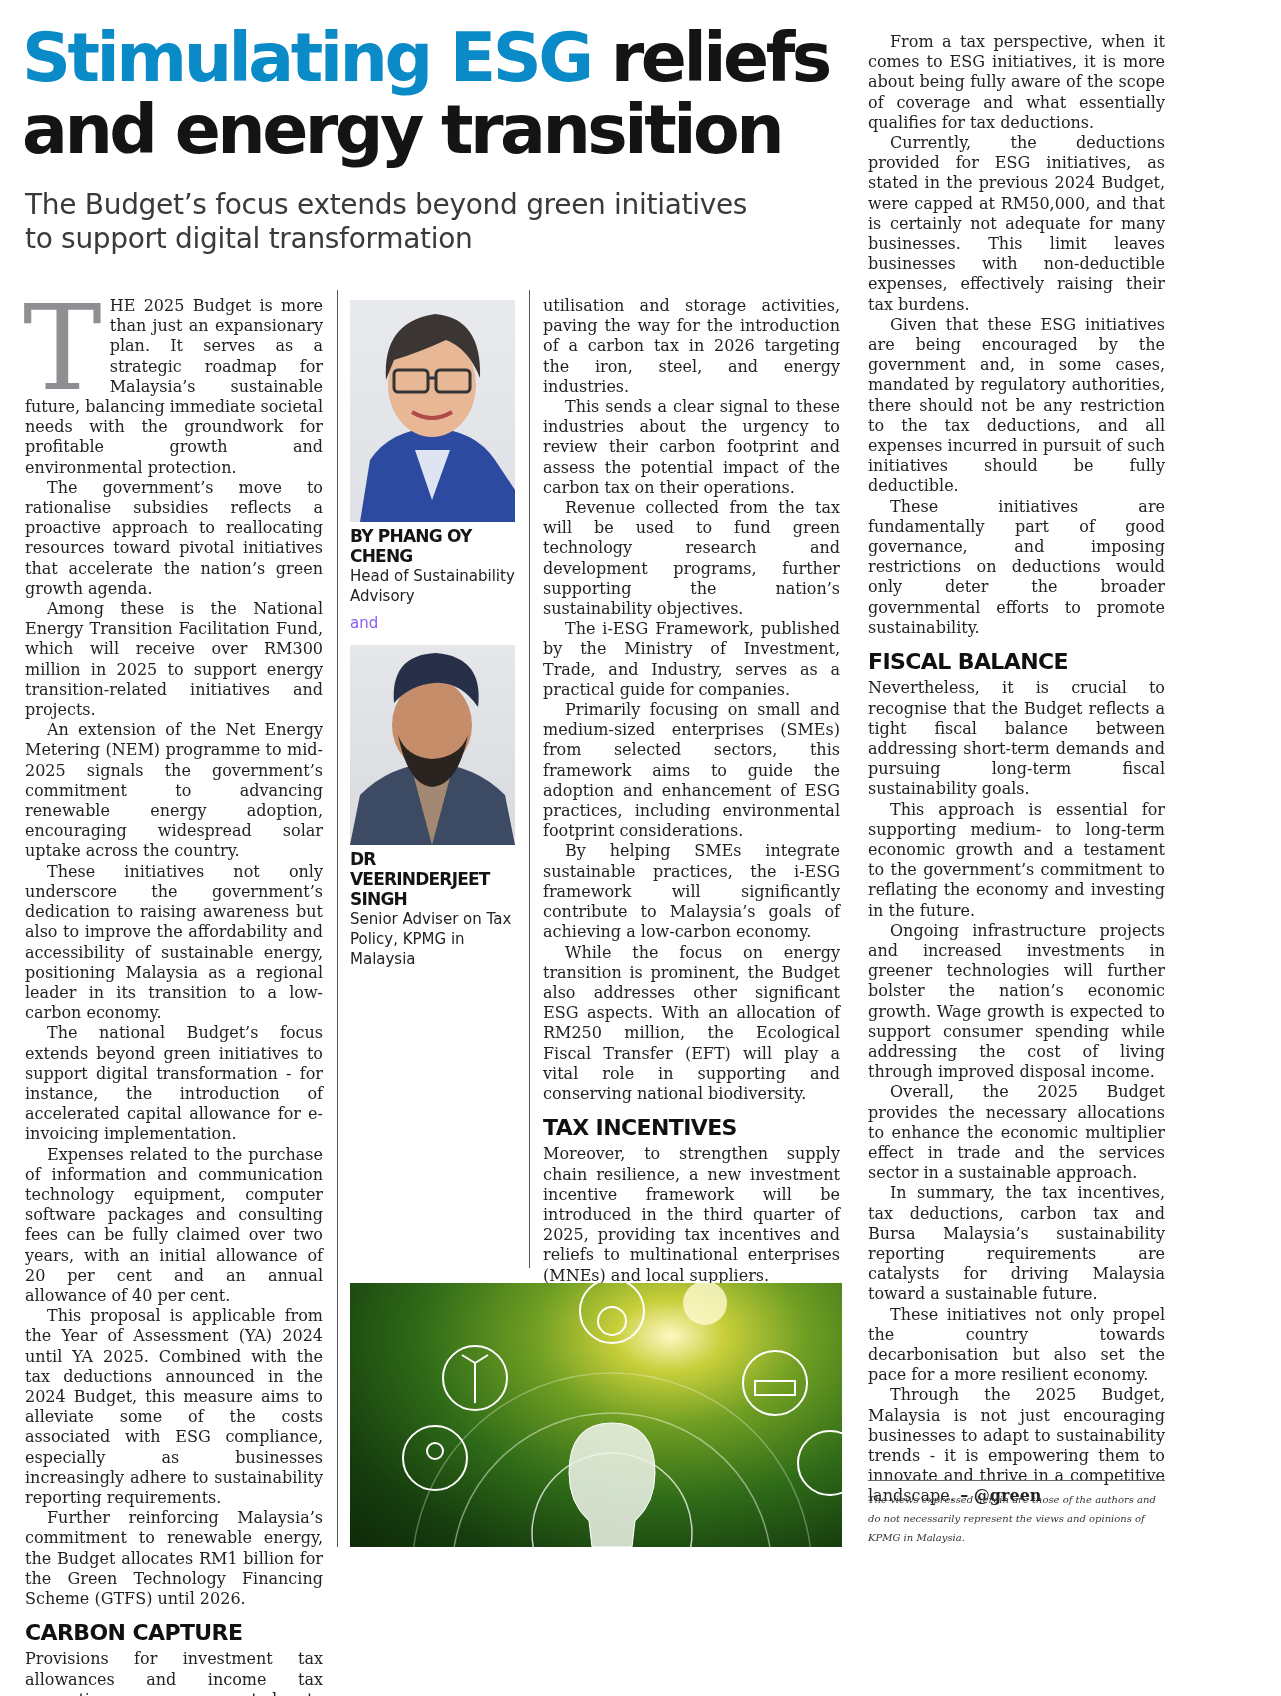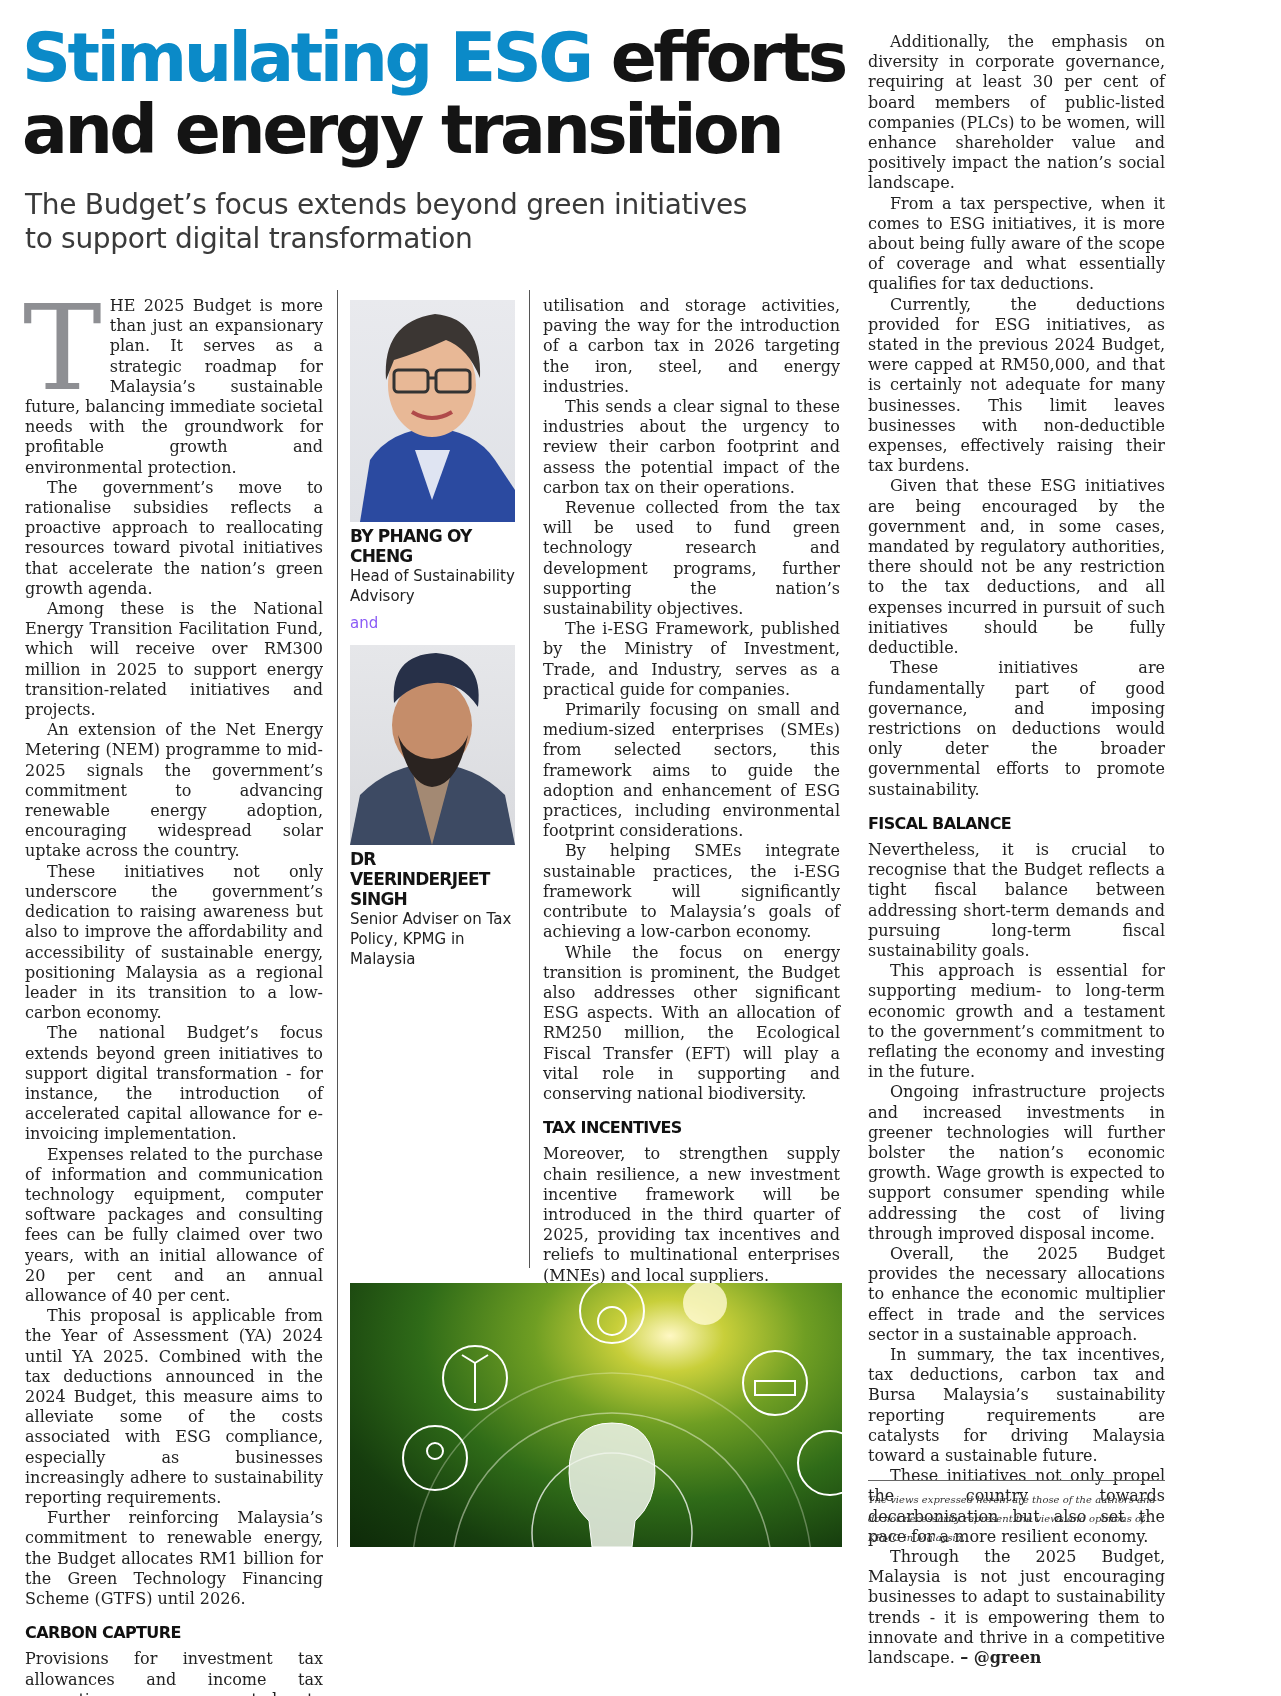--- a/index.html
+++ b/index.html
@@ -13,21 +13,21 @@
   .headline .accent { color: #0b8ac8; }
   .deck { position: absolute; left: 25px; top: 188px; width: 800px;
     font-family: "DejaVu Sans", sans-serif; font-weight: normal; font-size: 28px; line-height: 34px;
     color: #3a3a3a; letter-spacing: -0.3px; margin: 0; }
   .deck span { display: block; }
 
   
   .body-text { font-family: "DejaVu Serif", serif; font-size: 16px; line-height: 20.2px; color: #222; }
   .body-text p { margin: 0; text-indent: 22px; text-align: justify; hyphens: auto; }
   .body-text p.noindent { text-indent: 0; }
-  .subhead { font-family: "DejaVu Sans", sans-serif; font-weight: bold; font-size: 16px; letter-spacing: -0.6px;
+  .subhead { font-family: "DejaVu Sans", sans-serif; font-weight: bold; font-size: 22px; letter-spacing: -0.6px;
     color: #111; margin: 14px 0 6px 0; }
 
   .col1 { position: absolute; left: 25px; top: 296px; width: 298px; }
   .col3 { position: absolute; left: 543px; top: 296px; width: 297px; }
   .col4 { position: absolute; left: 868px; top: 32px; width: 297px; }
 
   .dropcap { float: left; font-family: "DejaVu Serif", serif; font-size: 118px; line-height: 92px;
     color: #8e8f93; margin: 6px 8px 0 -2px; padding: 0; }
 
   .rule-v { position: absolute; width: 1px; background: #555; }
@@ -52,21 +52,21 @@
   .disclaimer-rule { position: absolute; left: 868px; top: 1480px; width: 297px; height: 1px; background: #666; }
   .disclaimer { position: absolute; left: 868px; top: 1490px; width: 297px;
     font-family: "DejaVu Serif", serif; font-style: italic; font-size: 10px; line-height: 19px; color: #333; margin: 0; }
 </style>
 </head>
 <body>
 
 <div class="page">
 
   <h1 class="headline">
-    <span class="accent">Stimulating ESG</span><span> efforts</span><br>
+    <span class="accent">Stimulating ESG</span><span> reliefs</span><br>
     <span>and energy transition</span>
   </h1>
 
   <div class="deck">
     <span>The Budget’s focus extends beyond green initiatives</span>
     <span>to support digital transformation</span>
   </div>
 
   <div class="col1 body-text">
     <p class="noindent"><span class="dropcap">T</span><span>HE 2025 Budget is more than just an expansionary plan. It serves as a strategic roadmap for Malaysia’s sustainable future, balancing immediate societal needs with the groundwork for profitable growth and environmental protection.</span></p>
@@ -156,21 +156,20 @@
         <circle cx="480" cy="180" r="32"></circle>
       </g>
       <g>
         <path d="M262 140 Q305 140 305 190 Q305 220 285 238 L282 264 L242 264 L239 238 Q219 220 219 190 Q219 140 262 140 Z" fill="rgba(240,245,235,0.85)" stroke="#fff"></path>
       </g>
       <circle cx="355" cy="20" r="22" fill="rgba(255,250,210,0.8)"></circle>
     </svg>
   </div>
 
   <div class="col4 body-text">
-    <p>Additionally, the emphasis on diversity in corporate governance, requiring at least 30 per cent of board members of public-listed companies (PLCs) to be women, will enhance shareholder value and positively impact the nation’s social landscape.</p>
     <p>From a tax perspective, when it comes to ESG initiatives, it is more about being fully aware of the scope of coverage and what essentially qualifies for tax deductions.</p>
     <p>Currently, the deductions provided for ESG initiatives, as stated in the previous 2024 Budget, were capped at RM50,000, and that is certainly not adequate for many businesses. This limit leaves businesses with non-deductible expenses, effectively raising their tax burdens.</p>
     <p>Given that these ESG initiatives are being encouraged by the government and, in some cases, mandated by regulatory authorities, there should not be any restriction to the tax deductions, and all expenses incurred in pursuit of such initiatives should be fully deductible.</p>
     <p>These initiatives are fundamentally part of good governance, and imposing restrictions on deductions would only deter the broader governmental efforts to promote sustainability.</p>
     <div class="subhead">FISCAL BALANCE</div>
     <p class="noindent">Nevertheless, it is crucial to recognise that the Budget reflects a tight fiscal balance between addressing short-term demands and pursuing long-term fiscal sustainability goals.</p>
     <p>This approach is essential for supporting medium- to long-term economic growth and a testament to the government’s commitment to reflating the economy and investing in the future.</p>
     <p>Ongoing infrastructure projects and increased investments in greener technologies will further bolster the nation’s economic growth. Wage growth is expected to support consumer spending while addressing the cost of living through improved disposal income.</p>
     <p>Overall, the 2025 Budget provides the necessary allocations to enhance the economic multiplier effect in trade and the services sector in a sustainable approach.</p>
     <p>In summary, the tax incentives, tax deductions, carbon tax and Bursa Malaysia’s sustainability reporting requirements are catalysts for driving Malaysia toward a sustainable future.</p>

